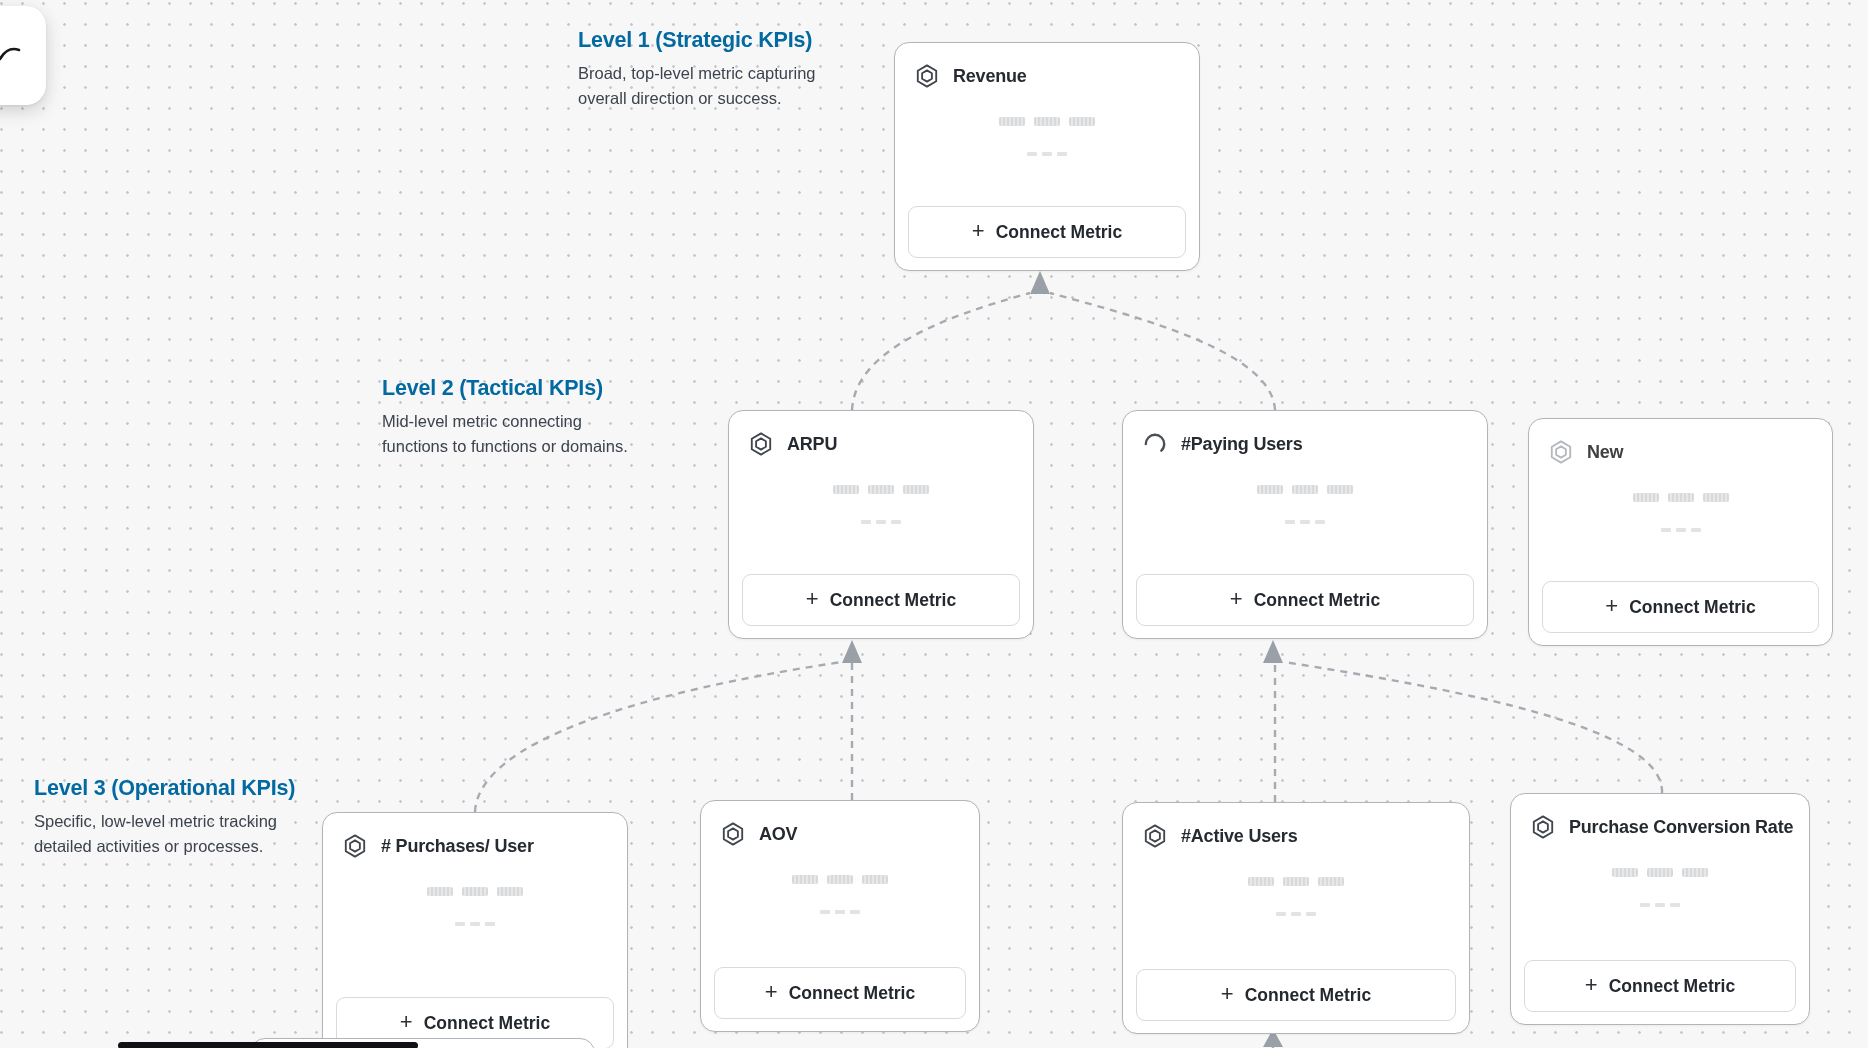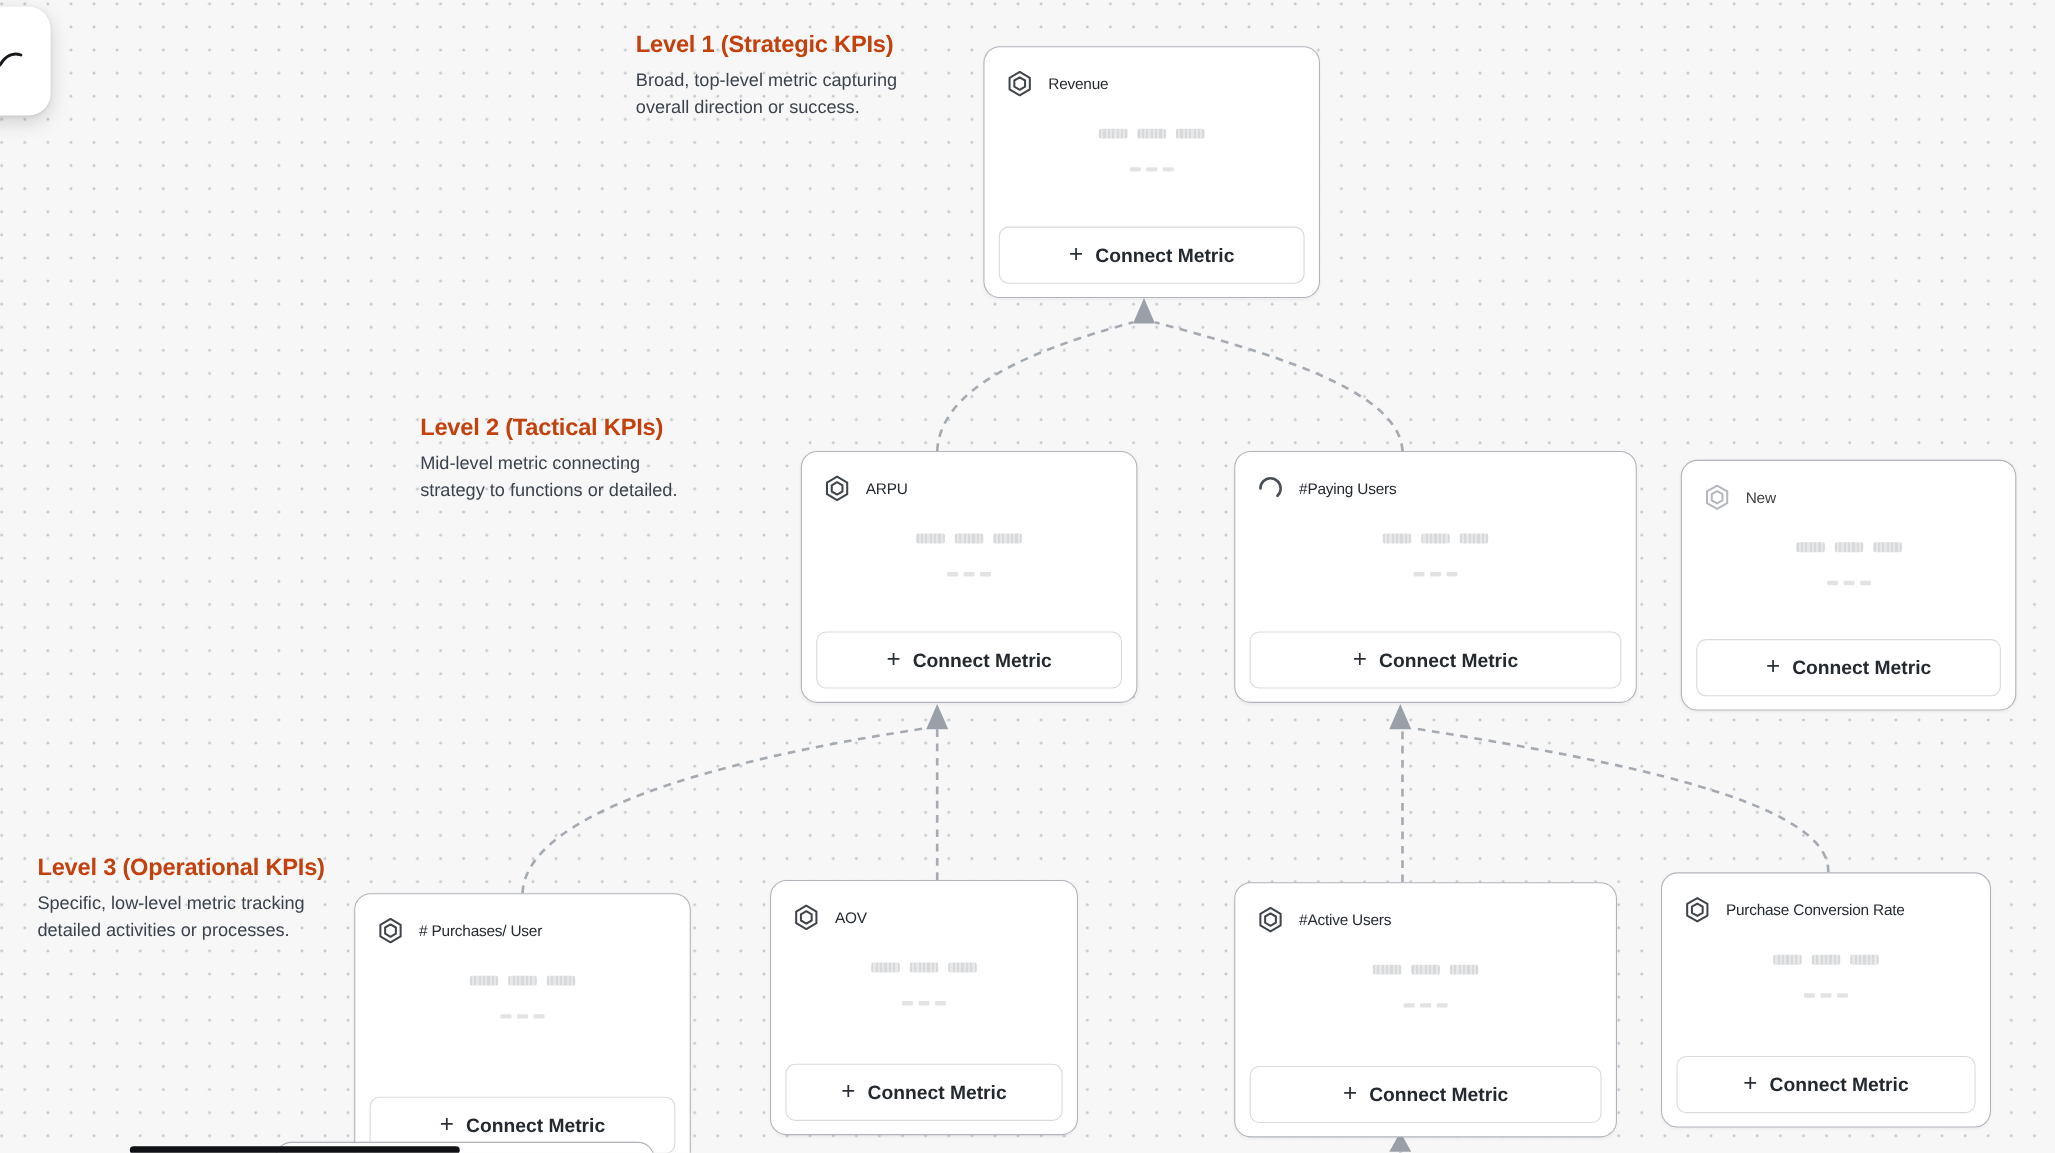--- a/index.html
+++ b/index.html
@@ -12,41 +12,41 @@
     background-image: radial-gradient(circle, #c6c8cc 1.2px, rgba(0,0,0,0) 1.5px);
     background-size: 21px 21px;
     background-position: 12px 14px;
     font-family: "Liberation Sans", sans-serif;
     color: #23272e;
   }
 
   
   .level-header { position: absolute; }
   .level-title {
-    font-size: 21.5px; font-weight: 700; color: #c2410c; letter-spacing: -0.2px;
+    font-size: 21.5px; font-weight: 700; color: #0369a1; letter-spacing: -0.2px;
   }
   .level-desc {
     margin-top: 8px; font-size: 16.5px; line-height: 25px; color: #3c434c;
   }
 
   
   .card {
     position: absolute;
     background: #ffffff;
     border: 1.5px solid #b1b5bb;
     border-radius: 15px;
     box-shadow: 0 1px 3px rgba(0,0,0,0.05);
   }
   .card-header {
     display: flex; align-items: center; gap: 13px;
     padding: 20px 18px 0 19px;
   }
   .card-icon { width: 26px; height: 26px; flex: 0 0 auto; display: flex; }
   .card-title {
-    font-size: 14px; font-weight: 400; color: #262b31; letter-spacing: -0.2px;
+    font-size: 18px; font-weight: 700; color: #262b31; letter-spacing: -0.2px;
     white-space: nowrap;
   }
   .card.muted .card-title { color: #404040; }
 
   .skel-bars {
     position: absolute; top: 74px; left: 0; right: 0;
     display: flex; justify-content: center; gap: 9px;
   }
   .skel-bars i {
     width: 26px; height: 9px; border-radius: 2px;
@@ -124,21 +124,21 @@
   <div class="level-desc">
     <div>Broad, top-level metric capturing</div>
     <div>overall direction or success.</div>
   </div>
 </div>
 
 <div class="level-header" style="left:382px; top:376px;">
   <div class="level-title">Level 2 (Tactical KPIs)</div>
   <div class="level-desc">
     <div>Mid-level metric connecting</div>
-    <div>strategy to functions or detailed.</div>
+    <div>functions to functions or domains.</div>
   </div>
 </div>
 
 <div class="level-header" style="left:34px; top:776px;">
   <div class="level-title">Level 3 (Operational KPIs)</div>
   <div class="level-desc">
     <div>Specific, low-level metric tracking</div>
     <div>detailed activities or processes.</div>
   </div>
 </div>

